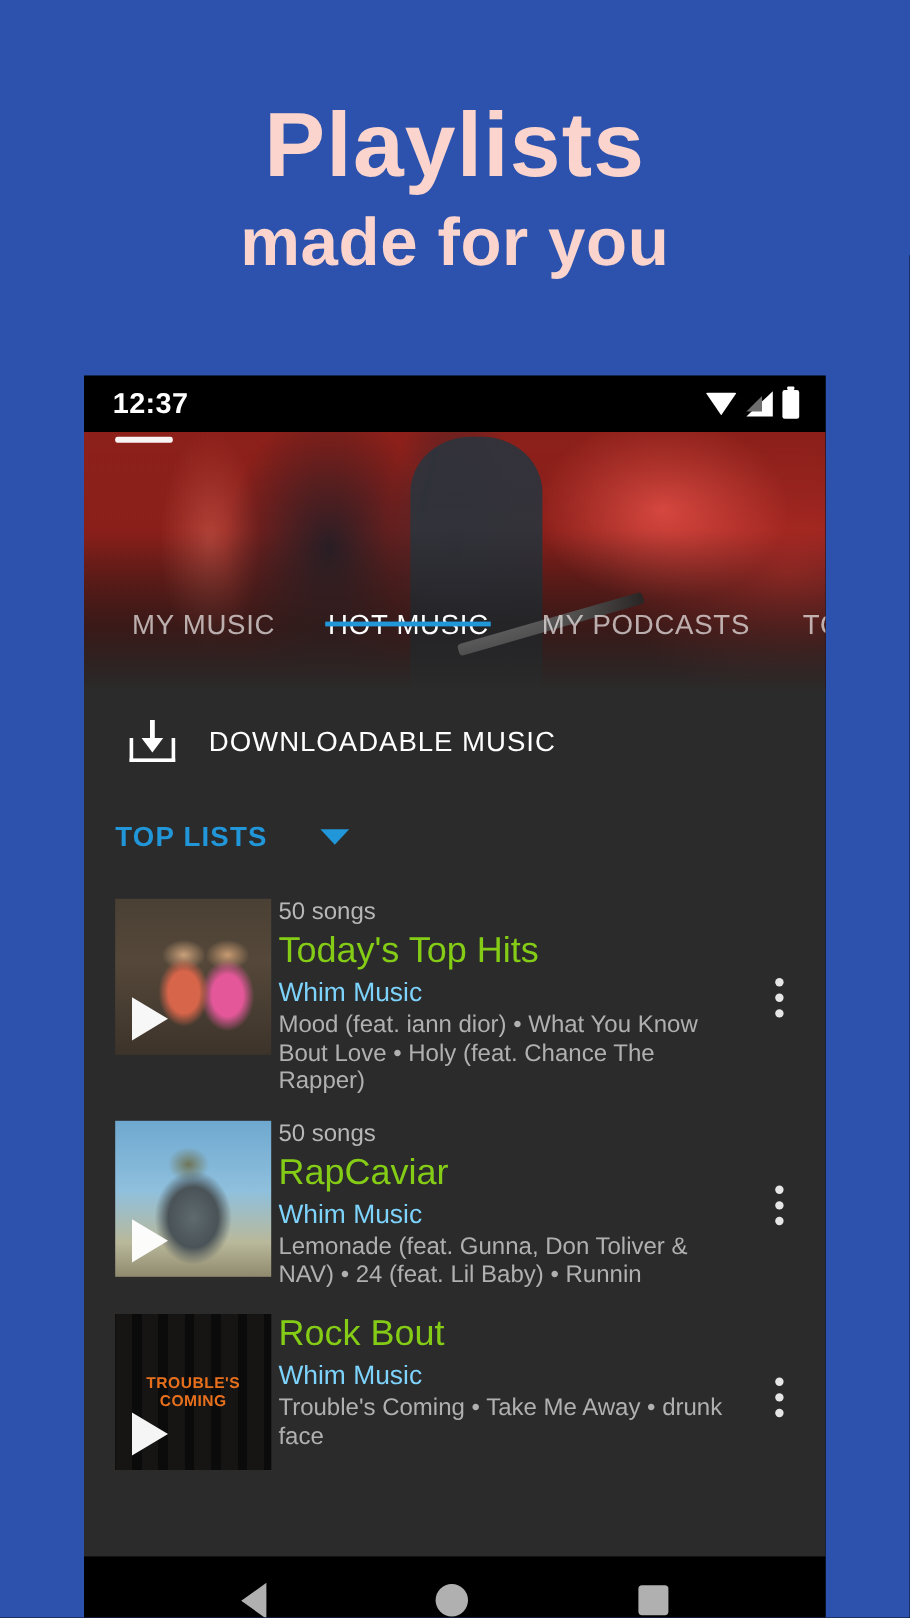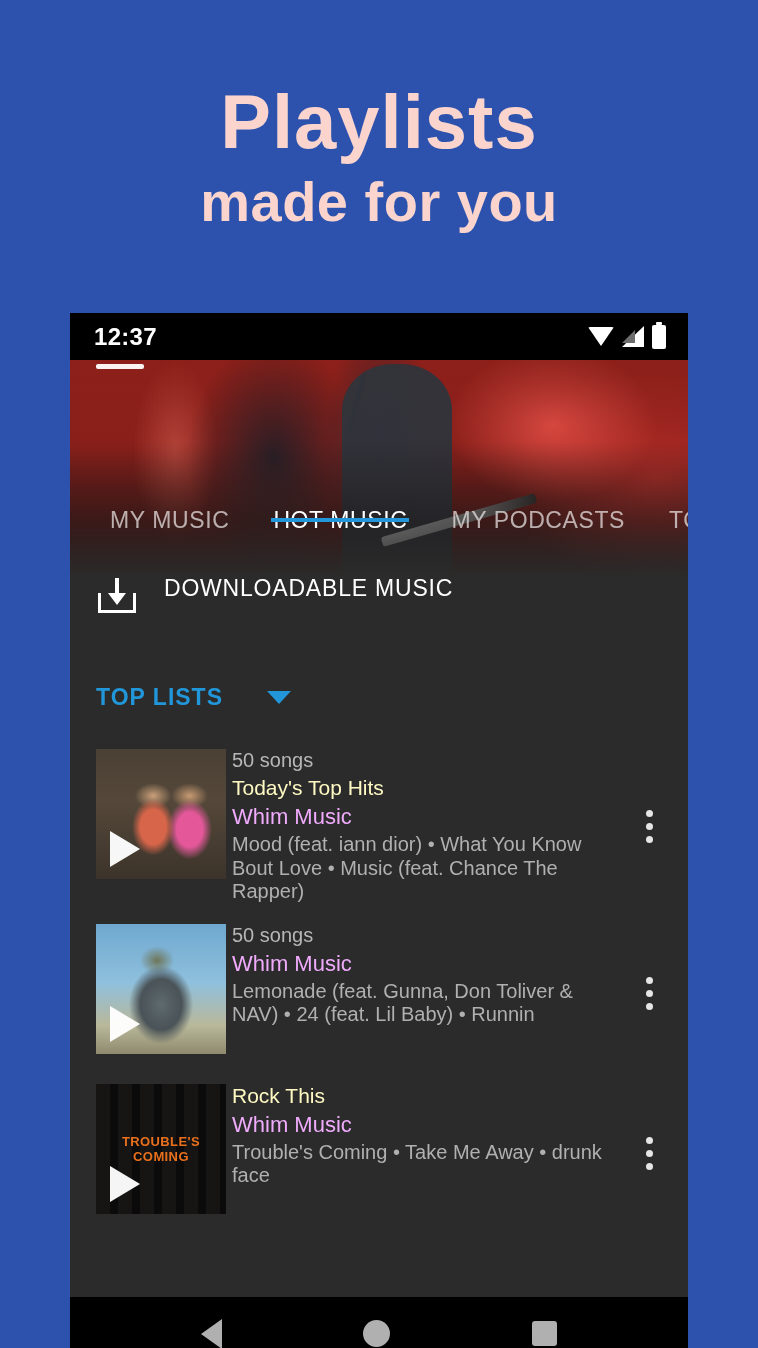--- a/index.html
+++ b/index.html
@@ -218,23 +218,23 @@
   
   .content {
     position: relative;
     height: 722px;
     background: #2b2b2b;
     overflow: hidden;
   }
 
   .download-row {
     display: flex;
-    align-items: flex-start;
+    align-items: center;
     height: 86px;
-    padding-left: 26px;
+    padding-left: 36px;
   }
   .dl-icon {
     width: 42px;
     height: 42px;
     position: relative;
     flex: 0 0 auto;
   }
   .dl-icon .arrow-stem {
     position: absolute;
     left: 19px; top: 3px;
@@ -352,26 +352,26 @@
     padding-left: 6px;
     padding-right: 10px;
     min-width: 0;
   }
   .songs {
     color: #b7b7b7;
     font-size: 20px;
     margin-bottom: 4px;
   }
   .title {
-    color: #fef9c3;
-    font-size: 21px;
+    color: #84cc16;
+    font-size: 30px;
     margin-bottom: 4px;
   }
   .owner {
-    color: #f0abfc;
+    color: #7dd3fc;
     font-size: 22px;
     margin-bottom: 3px;
   }
   .desc {
     color: #b0b0b0;
     font-size: 20px;
     line-height: 1.18;
   }
   .kebab {
     flex: 0 0 auto;
@@ -474,53 +474,54 @@
     <div class="plist">
 
       <div class="row">
         <div class="thumb art1">
           <span class="play"></span>
         </div>
         <div class="meta">
           <div class="songs">50 songs</div>
           <div class="title">Today's Top Hits</div>
           <div class="owner">Whim Music</div>
-          <div class="desc">Mood (feat. iann dior) • What You Know Bout Love • Music (feat. Chance The Rapper)</div>
+          <div class="desc">Mood (feat. iann dior) • What You Know Bout Love • Holy (feat. Chance The Rapper)</div>
         </div>
         <div class="kebab">
             <i></i>
             <i></i>
             <i></i>
           </div>
       </div>
 
       <div class="row">
         <div class="thumb art2">
           <span class="play"></span>
         </div>
         <div class="meta">
           <div class="songs">50 songs</div>
+          <div class="title">RapCaviar</div>
           <div class="owner">Whim Music</div>
           <div class="desc">Lemonade (feat. Gunna, Don Toliver &amp; NAV) • 24 (feat. Lil Baby) • Runnin</div>
         </div>
         <div class="kebab">
             <i></i>
             <i></i>
             <i></i>
           </div>
       </div>
 
       <div class="row">
         <div class="thumb art3">
           <span class="art3-bars"></span>
           <span class="art3-text">TROUBLE'S COMING</span>
           <span class="play"></span>
         </div>
         <div class="meta">
-          <div class="title">Rock This</div>
+          <div class="title">Rock Bout</div>
           <div class="owner">Whim Music</div>
           <div class="desc">Trouble's Coming • Take Me Away • drunk face</div>
         </div>
         <div class="kebab">
             <i></i>
             <i></i>
             <i></i>
           </div>
       </div>
 

